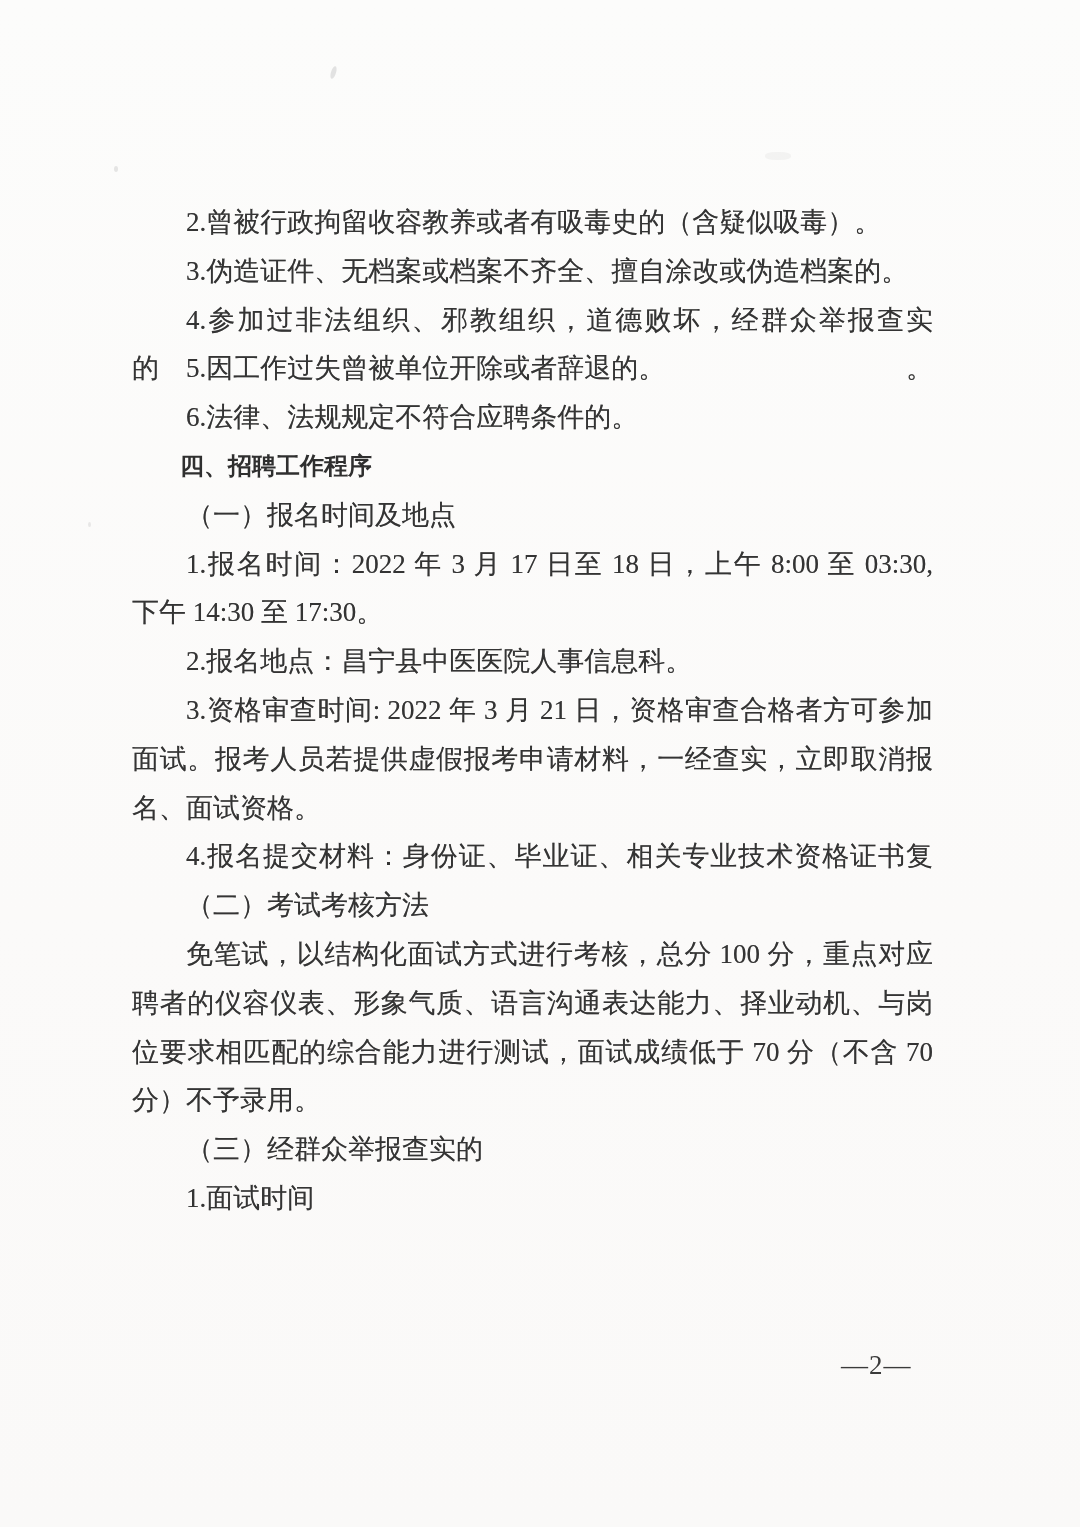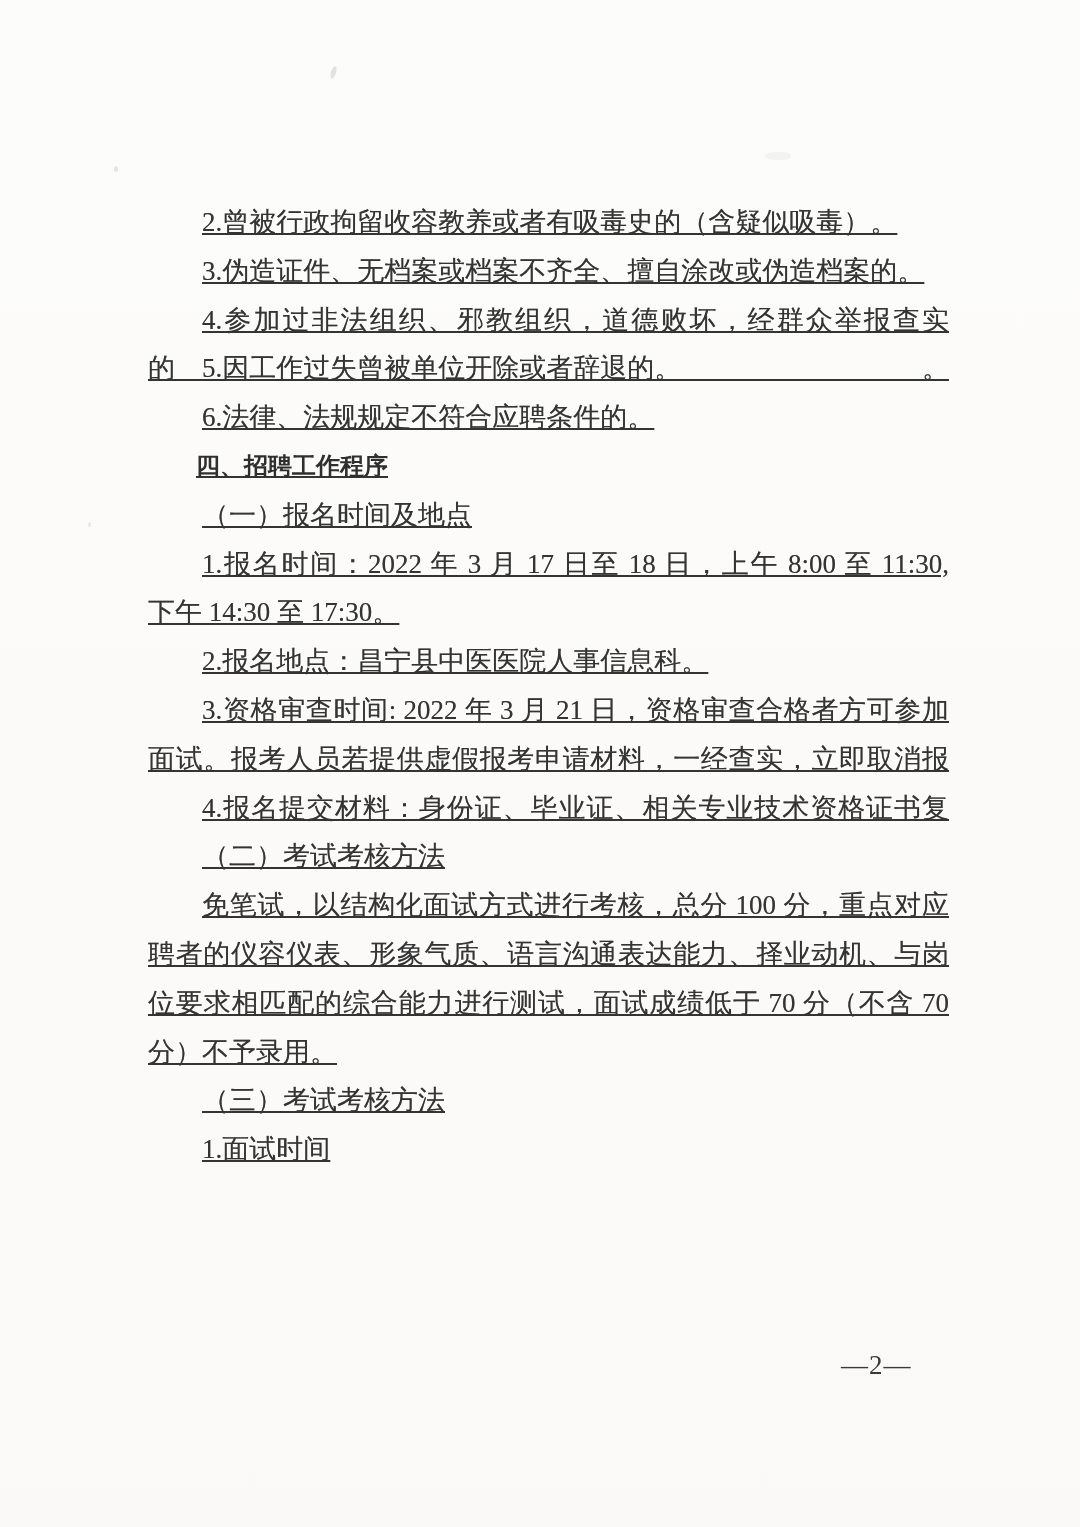--- a/index.html
+++ b/index.html
@@ -10,23 +10,22 @@
     overflow:hidden;
     font-family:"Liberation Serif","DejaVu Serif",serif;
   }
   .page{
     position:absolute;inset:0;
     background:linear-gradient(180deg,#fcfcfb 0%,#fbfaf9 60%,#faf9f8 100%);
     color:#343434;
   }
   .textblock{
     position:absolute;
-    left:148px;top:198px;
+    left:132px;top:198px;
     width:801px;
-    text-decoration:underline;
   }
   .line{
     font-size:27px;
     line-height:48.8px;
     height:48.8px;
     white-space:nowrap;
     color:#343434;
     text-shadow:0 0 0.5px rgba(60,60,60,.55);
   }
   .line.indent{ text-indent:2em; }
@@ -68,30 +67,31 @@
   <span class="speck speck-4"></span>
 
   <div class="textblock">
     <div class="line indent">2.曾被行政拘留收容教养或者有吸毒史的（含疑似吸毒）。</div>
     <div class="line indent">3.伪造证件、无档案或档案不齐全、擅自涂改或伪造档案的。</div>
     <div class="line indent fill">4.参加过非法组织、邪教组织，道德败坏，经群众举报查实的。</div>
     <div class="line indent">5.因工作过失曾被单位开除或者辞退的。</div>
     <div class="line indent">6.法律、法规规定不符合应聘条件的。</div>
     <div class="line indent heading">四、招聘工作程序</div>
     <div class="line indent">（一）报名时间及地点</div>
-    <div class="line indent fill">1.报名时间：2022 年 3 月 17 日至 18 日，上午 8:00 至 11:30,</div>
+    <div class="line indent fill">1.报名时间：2022 年 3 月 17 日至 18 日，上午 8:00 至 03:30,</div>
     <div class="line">下午 14:30 至 17:30。</div>
     <div class="line indent">2.报名地点：昌宁县中医医院人事信息科。</div>
     <div class="line indent fill">3.资格审查时间: 2022 年 3 月 21 日，资格审查合格者方可参加</div>
     <div class="line fill">面试。报考人员若提供虚假报考申请材料，一经查实，立即取消报</div>
+    <div class="line">名、面试资格。</div>
     <div class="line indent fill">4.报名提交材料：身份证、毕业证、相关专业技术资格证书复</div>
     <div class="line indent">（二）考试考核方法</div>
     <div class="line indent fill">免笔试，以结构化面试方式进行考核，总分 100 分，重点对应</div>
     <div class="line fill">聘者的仪容仪表、形象气质、语言沟通表达能力、择业动机、与岗</div>
     <div class="line fill">位要求相匹配的综合能力进行测试，面试成绩低于 70 分（不含 70</div>
     <div class="line">分）不予录用。</div>
-    <div class="line indent">（三）考试考核方法</div>
+    <div class="line indent">（三）经群众举报查实的</div>
     <div class="line indent">1.面试时间</div>
   </div>
 
   <div class="pagenum">—2—</div>
 
 </div>
 
 </body></html>

